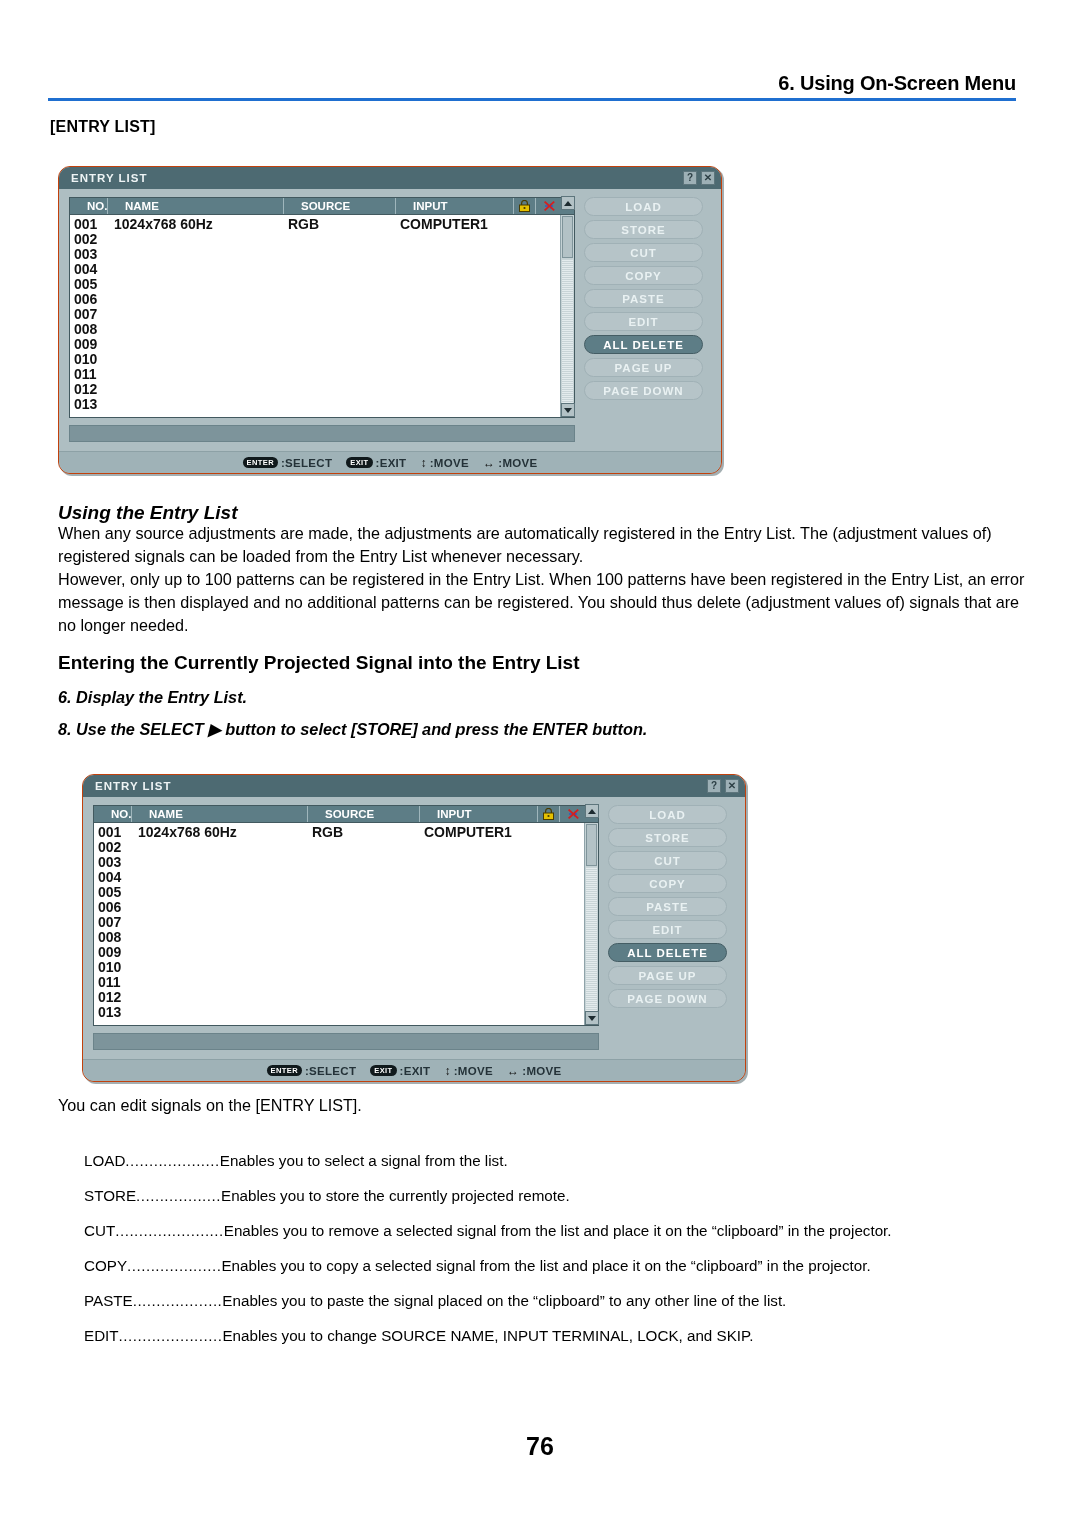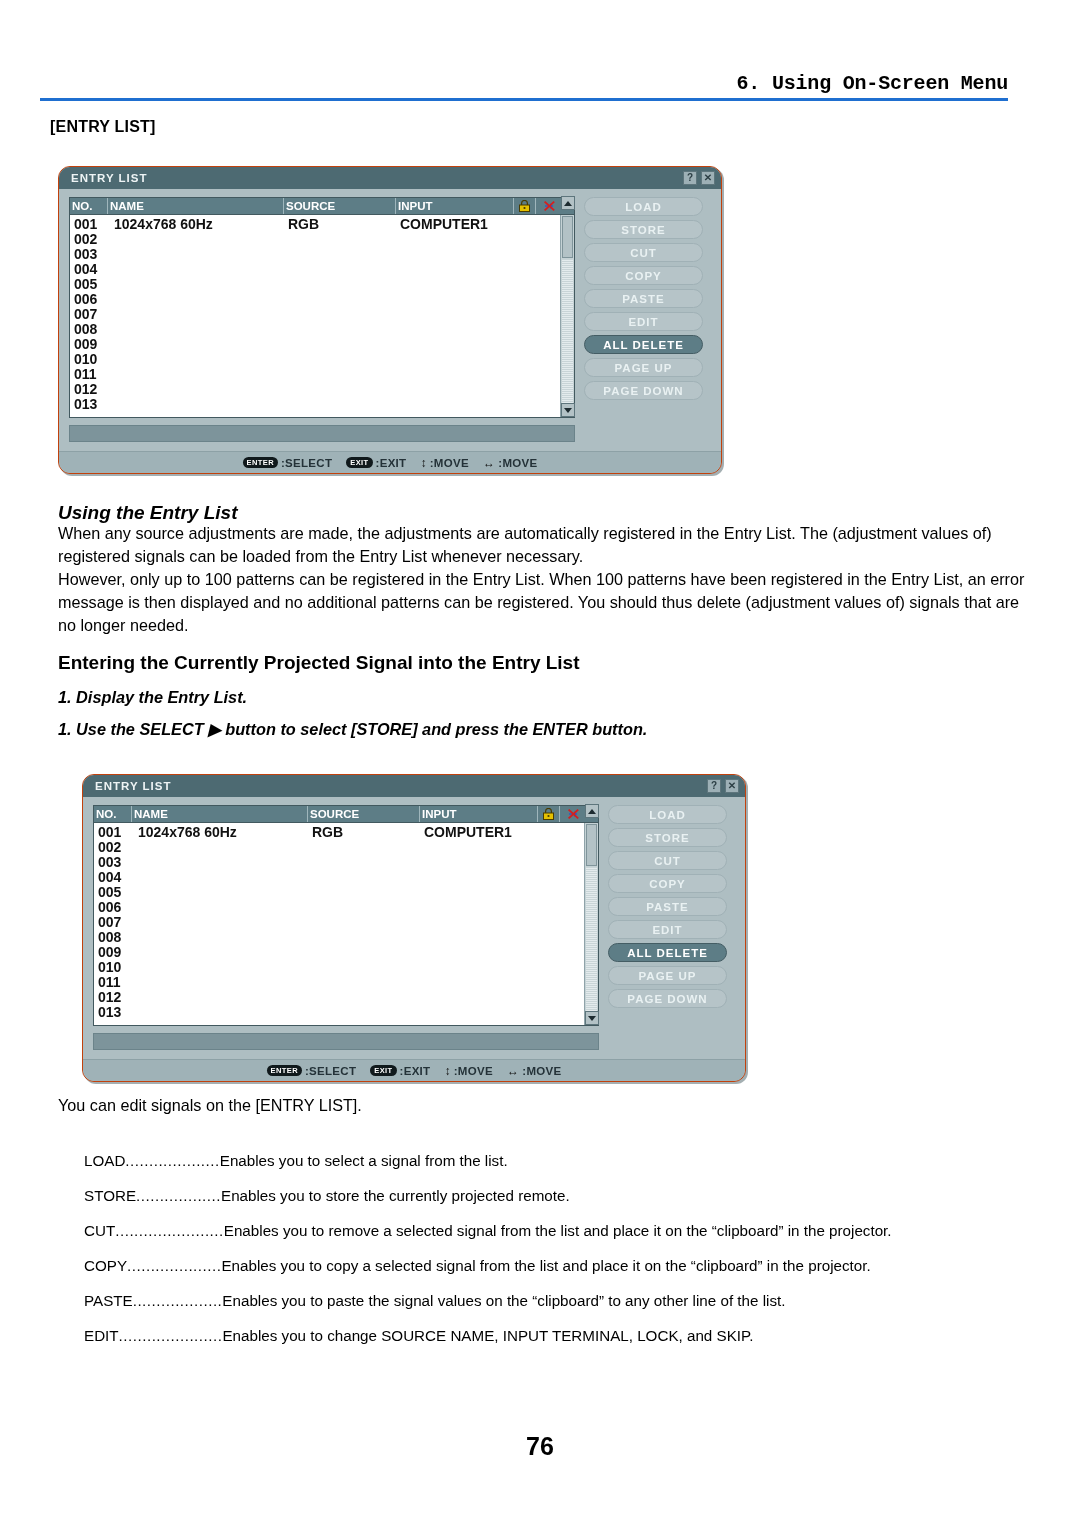--- a/index.html
+++ b/index.html
@@ -8,21 +8,21 @@
     width:1080px; height:1524px;
     background:#ffffff;
     font-family:"Liberation Sans", sans-serif;
     color:#000;
     position:relative;
     overflow:hidden;
   }
 
   
   .page-header{
-    position:absolute; left:40px; top:72px; width:968px;font-family:Liberation Mono, monospace;
+    position:absolute; left:48px; top:72px; width:968px;
   }
   .page-header .hdr-title{
     text-align:right;
     font-size:20px; font-weight:bold; letter-spacing:-0.2px;
     padding-bottom:3px;
   }
   .page-header .hdr-rule{
     height:3px; background:#1f6fd0; width:100%;
   }
 
@@ -92,21 +92,21 @@
   .osd-body{ display:flex; padding:8px 10px 0 10px; }
   .osd-listwrap{ flex:0 0 auto; }
 
   .osd-colhdr{
     display:flex; height:18px;
     background:#5d7d86;
     border:1px solid #42595f;
   }
   .osd-colhdr .ch{
     color:#ffffff; font-size:11.5px; font-weight:bold;
-    line-height:16px; padding-left:2px;
+    line-height:16px; padding-left:17px;
     border-right:1px solid #9fb6bc;
     overflow:hidden; white-space:nowrap;
   }
   .osd-colhdr .ch-icon{
     display:flex; align-items:center; justify-content:center;
     padding-left:0;
   }
 
   .lock-icon{ display:block; width:11px; height:12px; }
   .skip-icon{ display:block; width:13px; height:12px; }
@@ -369,22 +369,22 @@
 </div>
 <div class="body-col" style="top:568px;">
   <p class="para">However, only up to 100 patterns can be registered in the Entry List. When 100 patterns have been registered in the Entry List, an error message is then displayed and no additional patterns can be registered. You should thus delete (adjustment values of) signals that are no longer needed.</p>
 </div>
 
 <div class="body-col" style="top:650px;">
   <div class="h2">Entering the Currently Projected Signal into the Entry List</div>
 </div>
 <div class="body-col" style="top:686px;">
   <ol class="steps" id="steps-list">
-      <li>1. Display the Entry List.</li>
-      <li>1. Use the SELECT ▶ button to select [STORE] and press the ENTER button.</li>
+      <li>6. Display the Entry List.</li>
+      <li>8. Use the SELECT ▶ button to select [STORE] and press the ENTER button.</li>
     </ol>
 </div>
 
 <div class="osd" id="osd2" style="left:82px; top:774px; width:664px;">
   <div class="osd-titlebar">
     <span class="osd-title">ENTRY LIST</span>
     <span class="osd-winbtns">
       <span class="osd-winbtn">?</span>
       <span class="osd-winbtn">✕</span>
     </span>
@@ -558,21 +558,21 @@
       <span class="def-desc"> Enables you to remove a selected signal from the list and place it on the “clipboard” in the projector.</span>
     </div>
     <div class="def-row">
       <span class="def-term">COPY</span>
       <span class="def-dots">....................</span>
       <span class="def-desc"> Enables you to copy a selected signal from the list and place it on the “clipboard” in the projector.</span>
     </div>
     <div class="def-row">
       <span class="def-term">PASTE</span>
       <span class="def-dots">...................</span>
-      <span class="def-desc"> Enables you to paste the signal values on the “clipboard” to any other line of the list.</span>
+      <span class="def-desc"> Enables you to paste the signal placed on the “clipboard” to any other line of the list.</span>
     </div>
     <div class="def-row">
       <span class="def-term">EDIT</span>
       <span class="def-dots">......................</span>
       <span class="def-desc"> Enables you to change SOURCE NAME, INPUT TERMINAL, LOCK, and SKIP.</span>
     </div>
   </div>
 
 <div class="page-number">76</div>
 

